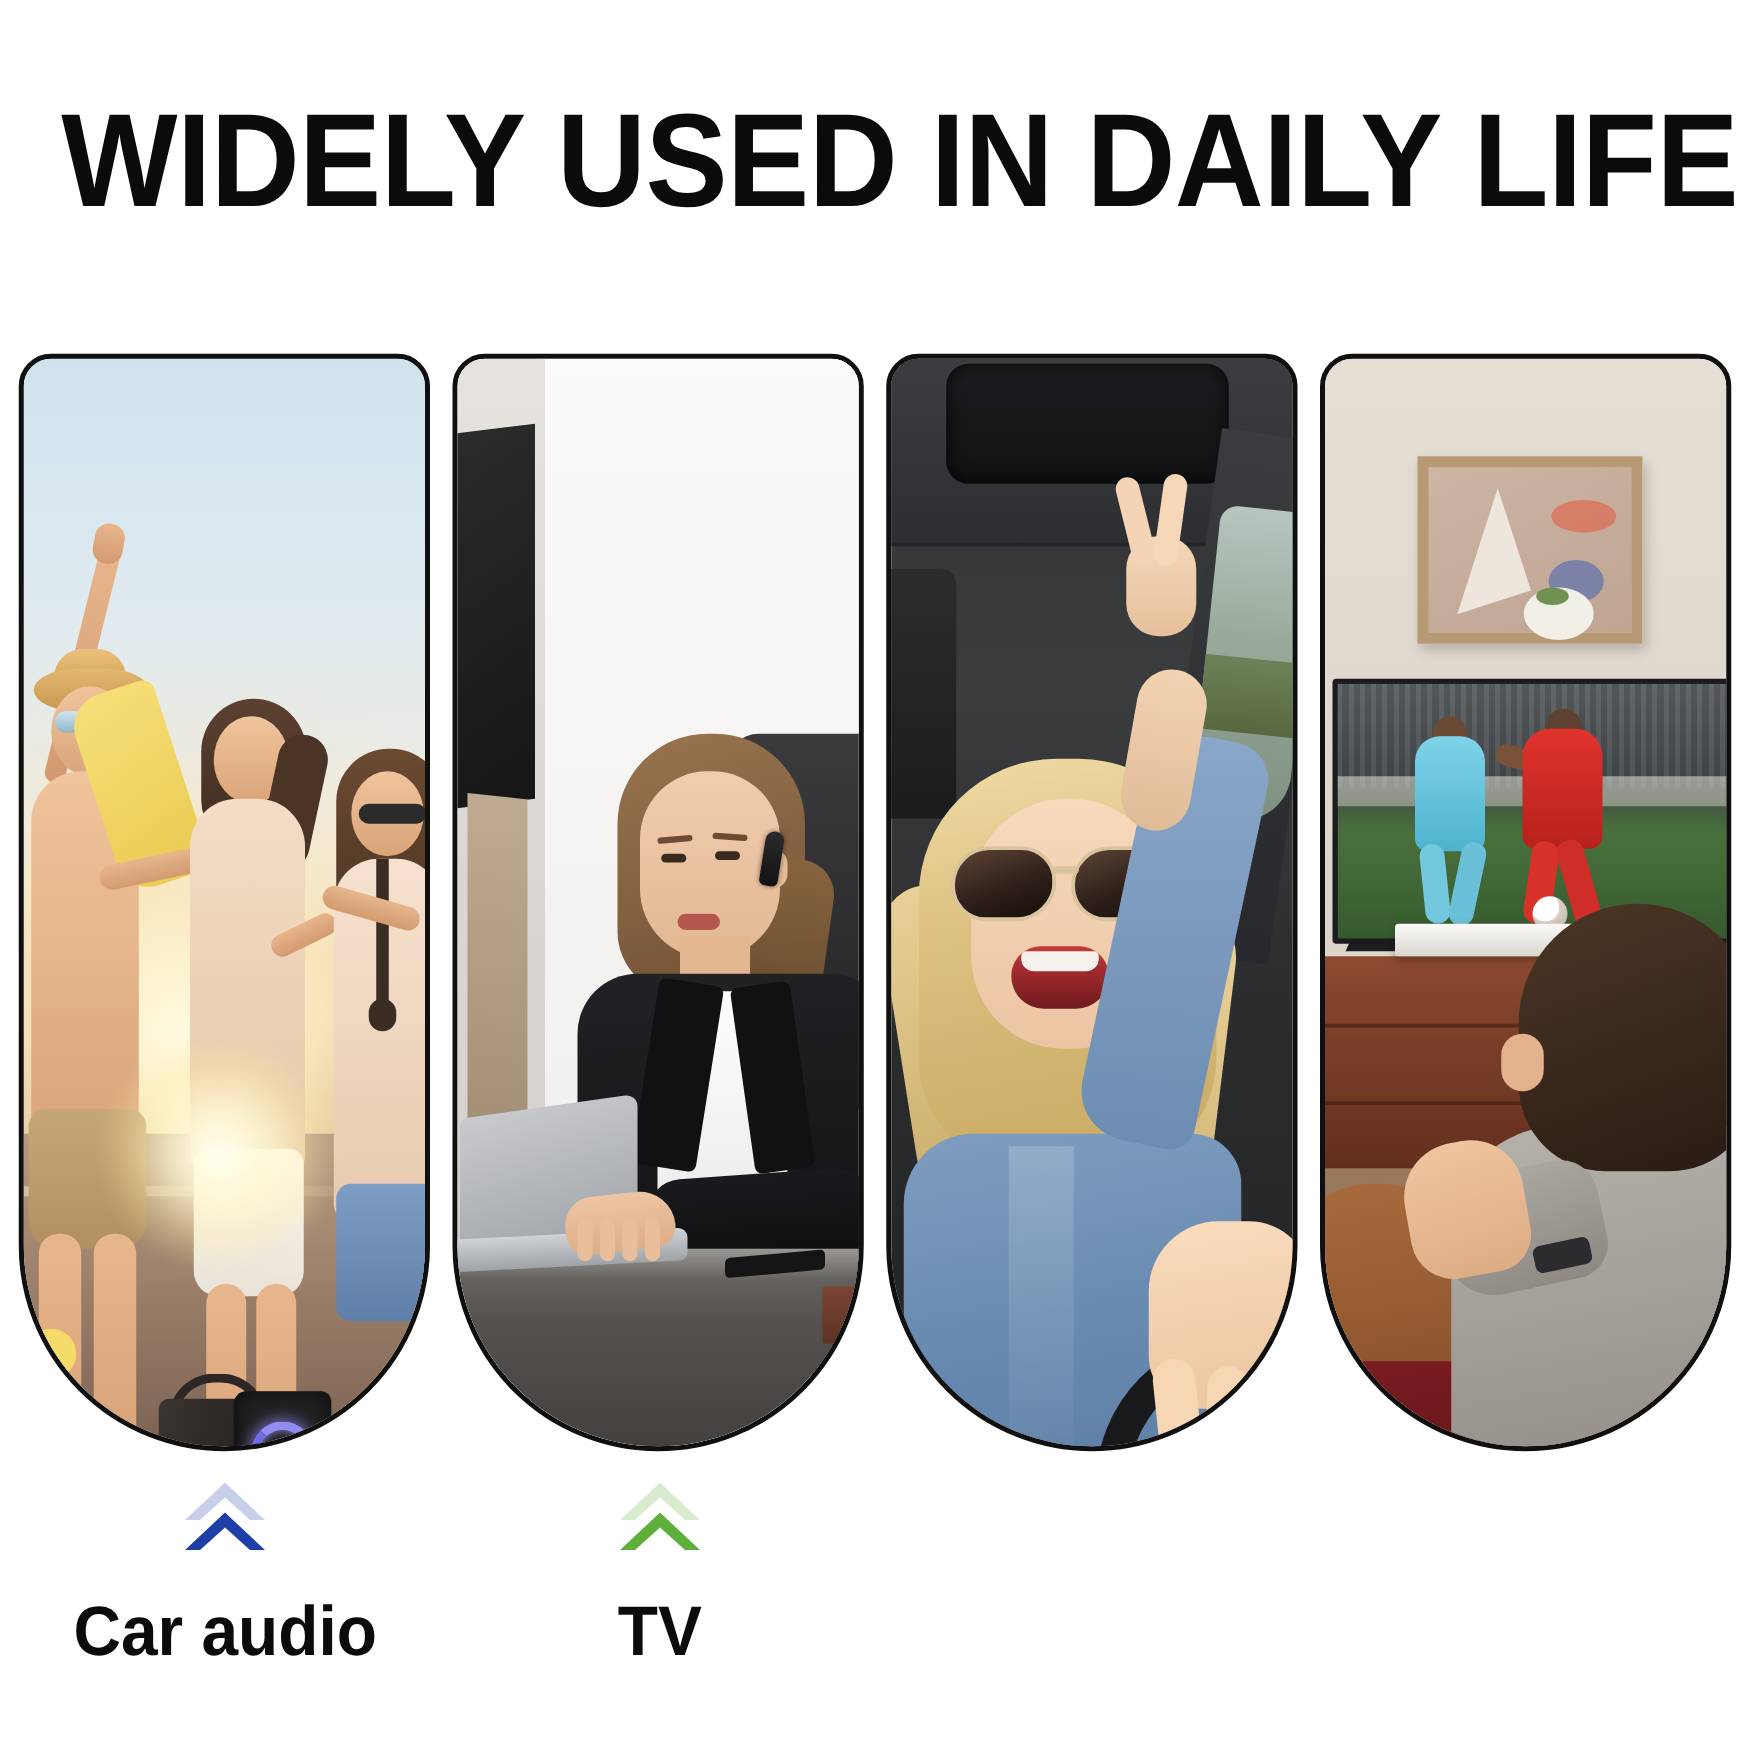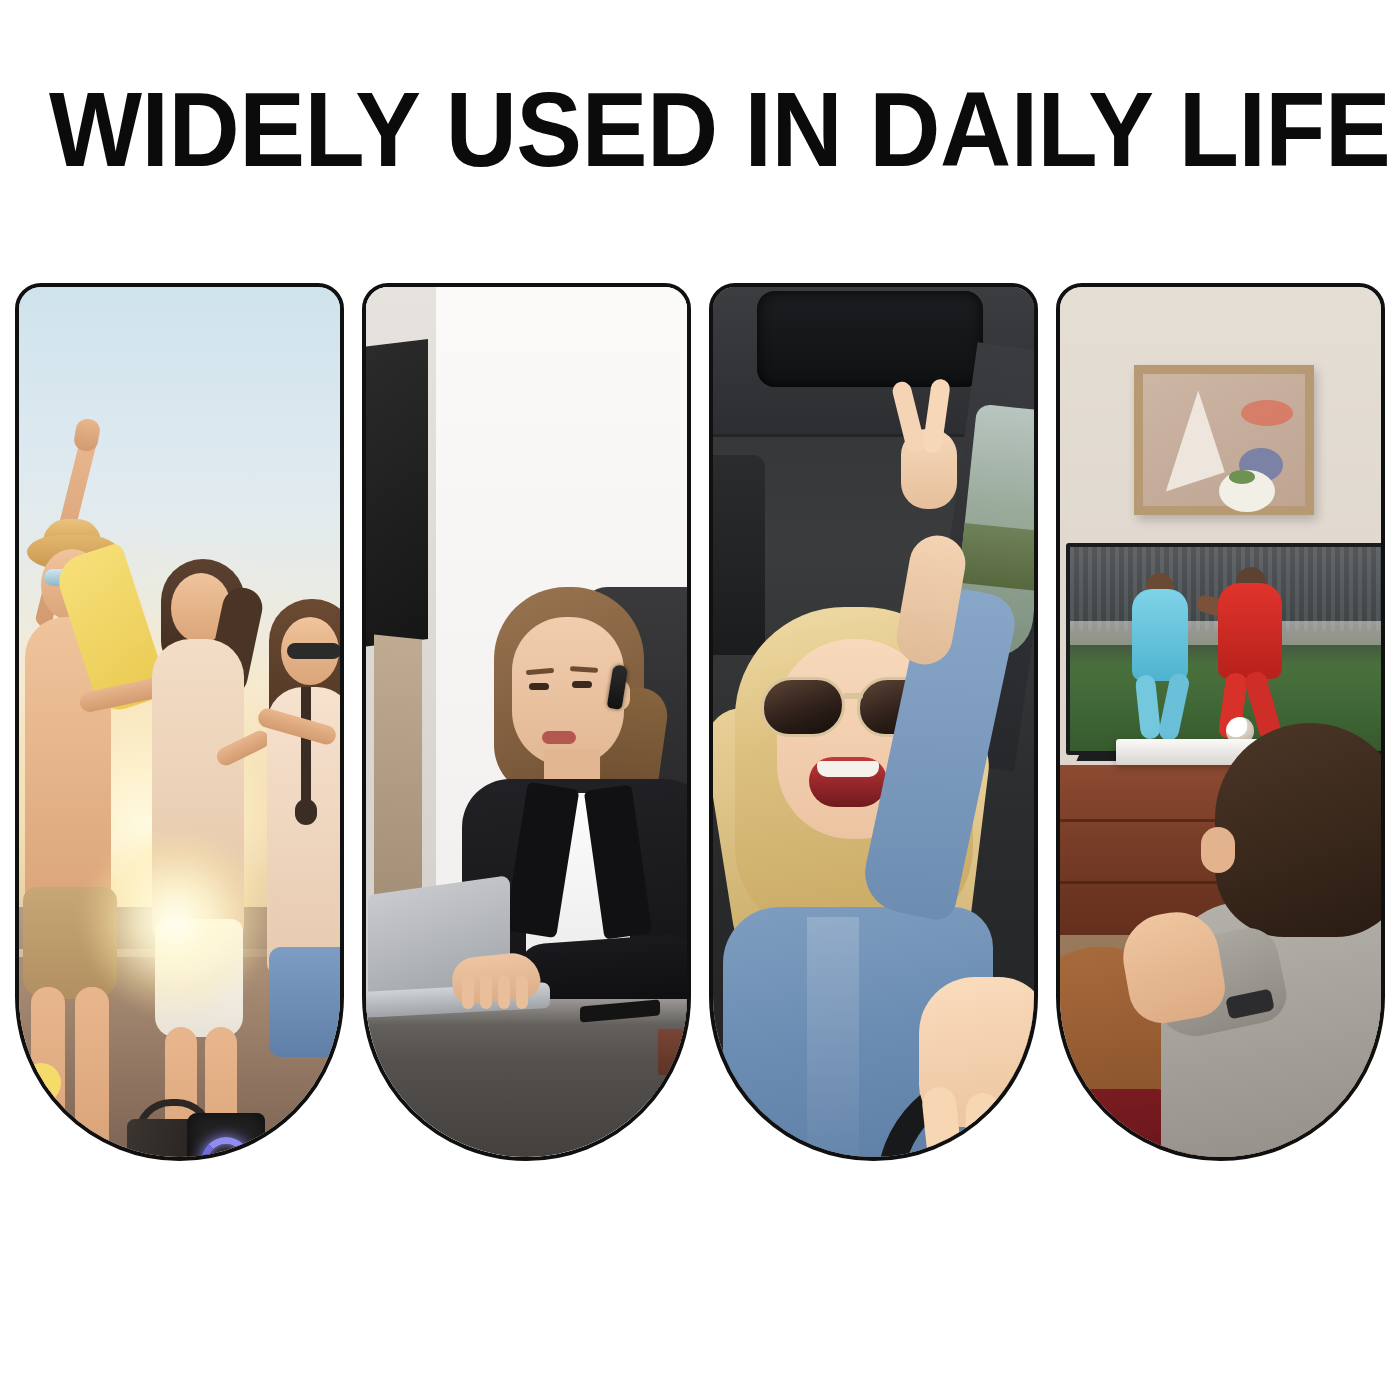--- a/index.html
+++ b/index.html
@@ -625,16 +625,46 @@
         <div class="p4-watch"></div>
       </div>
     </div>
 
   </div>
 
   <div class="legend">
 
 
 
-
+    <div class="legend-col">
+      <div class="chev-wrap">
+        <div class="chev chev-top">
+          <svg viewBox="0 0 76 42">
+              <path d="M6 38 L38 8 L70 38 L58 38 L38 20 L18 38 Z" fill="#1F3FA8"></path>
+            </svg>
+        </div>
+        <div class="chev chev-bot">
+          <svg viewBox="0 0 76 42">
+              <path d="M6 38 L38 8 L70 38 L58 38 L38 20 L18 38 Z" fill="#1F3FA8"></path>
+            </svg>
+        </div>
+      </div>
+      <div class="legend-label">Car audio</div>
+    </div>
+
+    <div class="legend-col">
+      <div class="chev-wrap">
+        <div class="chev chev-top">
+          <svg viewBox="0 0 76 42">
+              <path d="M6 38 L38 8 L70 38 L58 38 L38 20 L18 38 Z" fill="#5EAF3C"></path>
+            </svg>
+        </div>
+        <div class="chev chev-bot">
+          <svg viewBox="0 0 76 42">
+              <path d="M6 38 L38 8 L70 38 L58 38 L38 20 L18 38 Z" fill="#5EAF3C"></path>
+            </svg>
+        </div>
+      </div>
+      <div class="legend-label">TV</div>
+    </div>
 
   </div>
 </div>
 
 </body></html>

